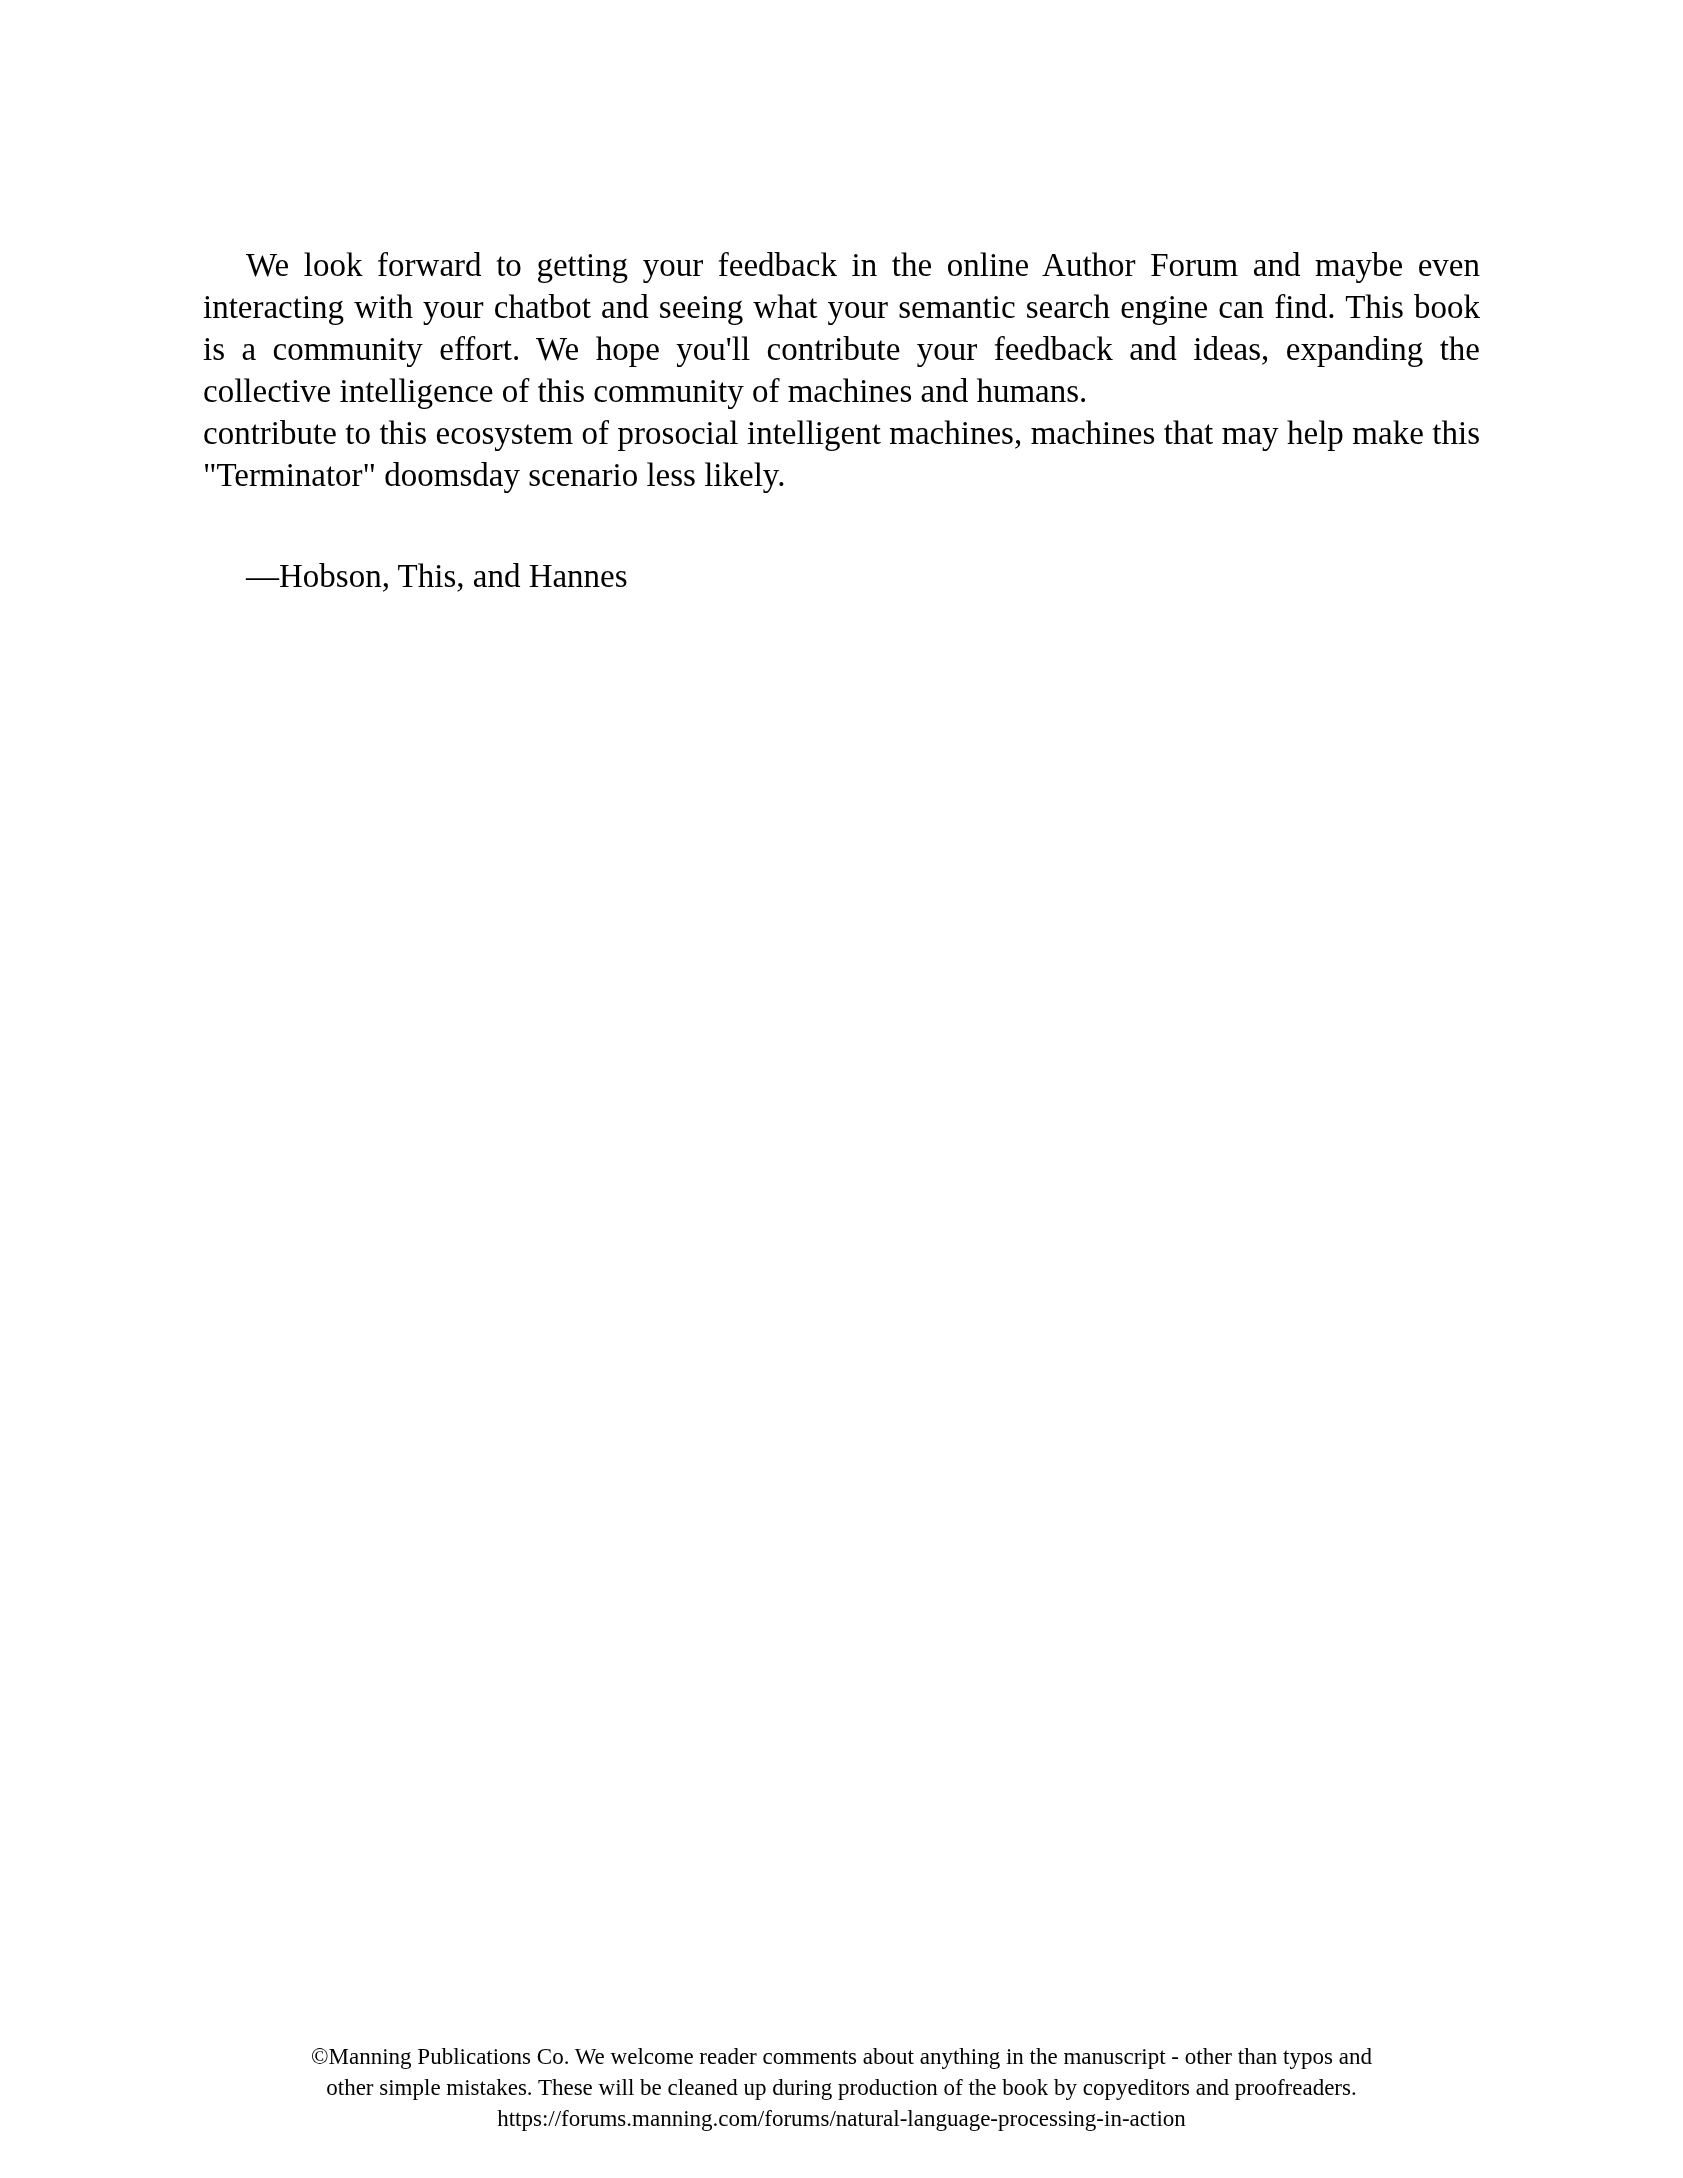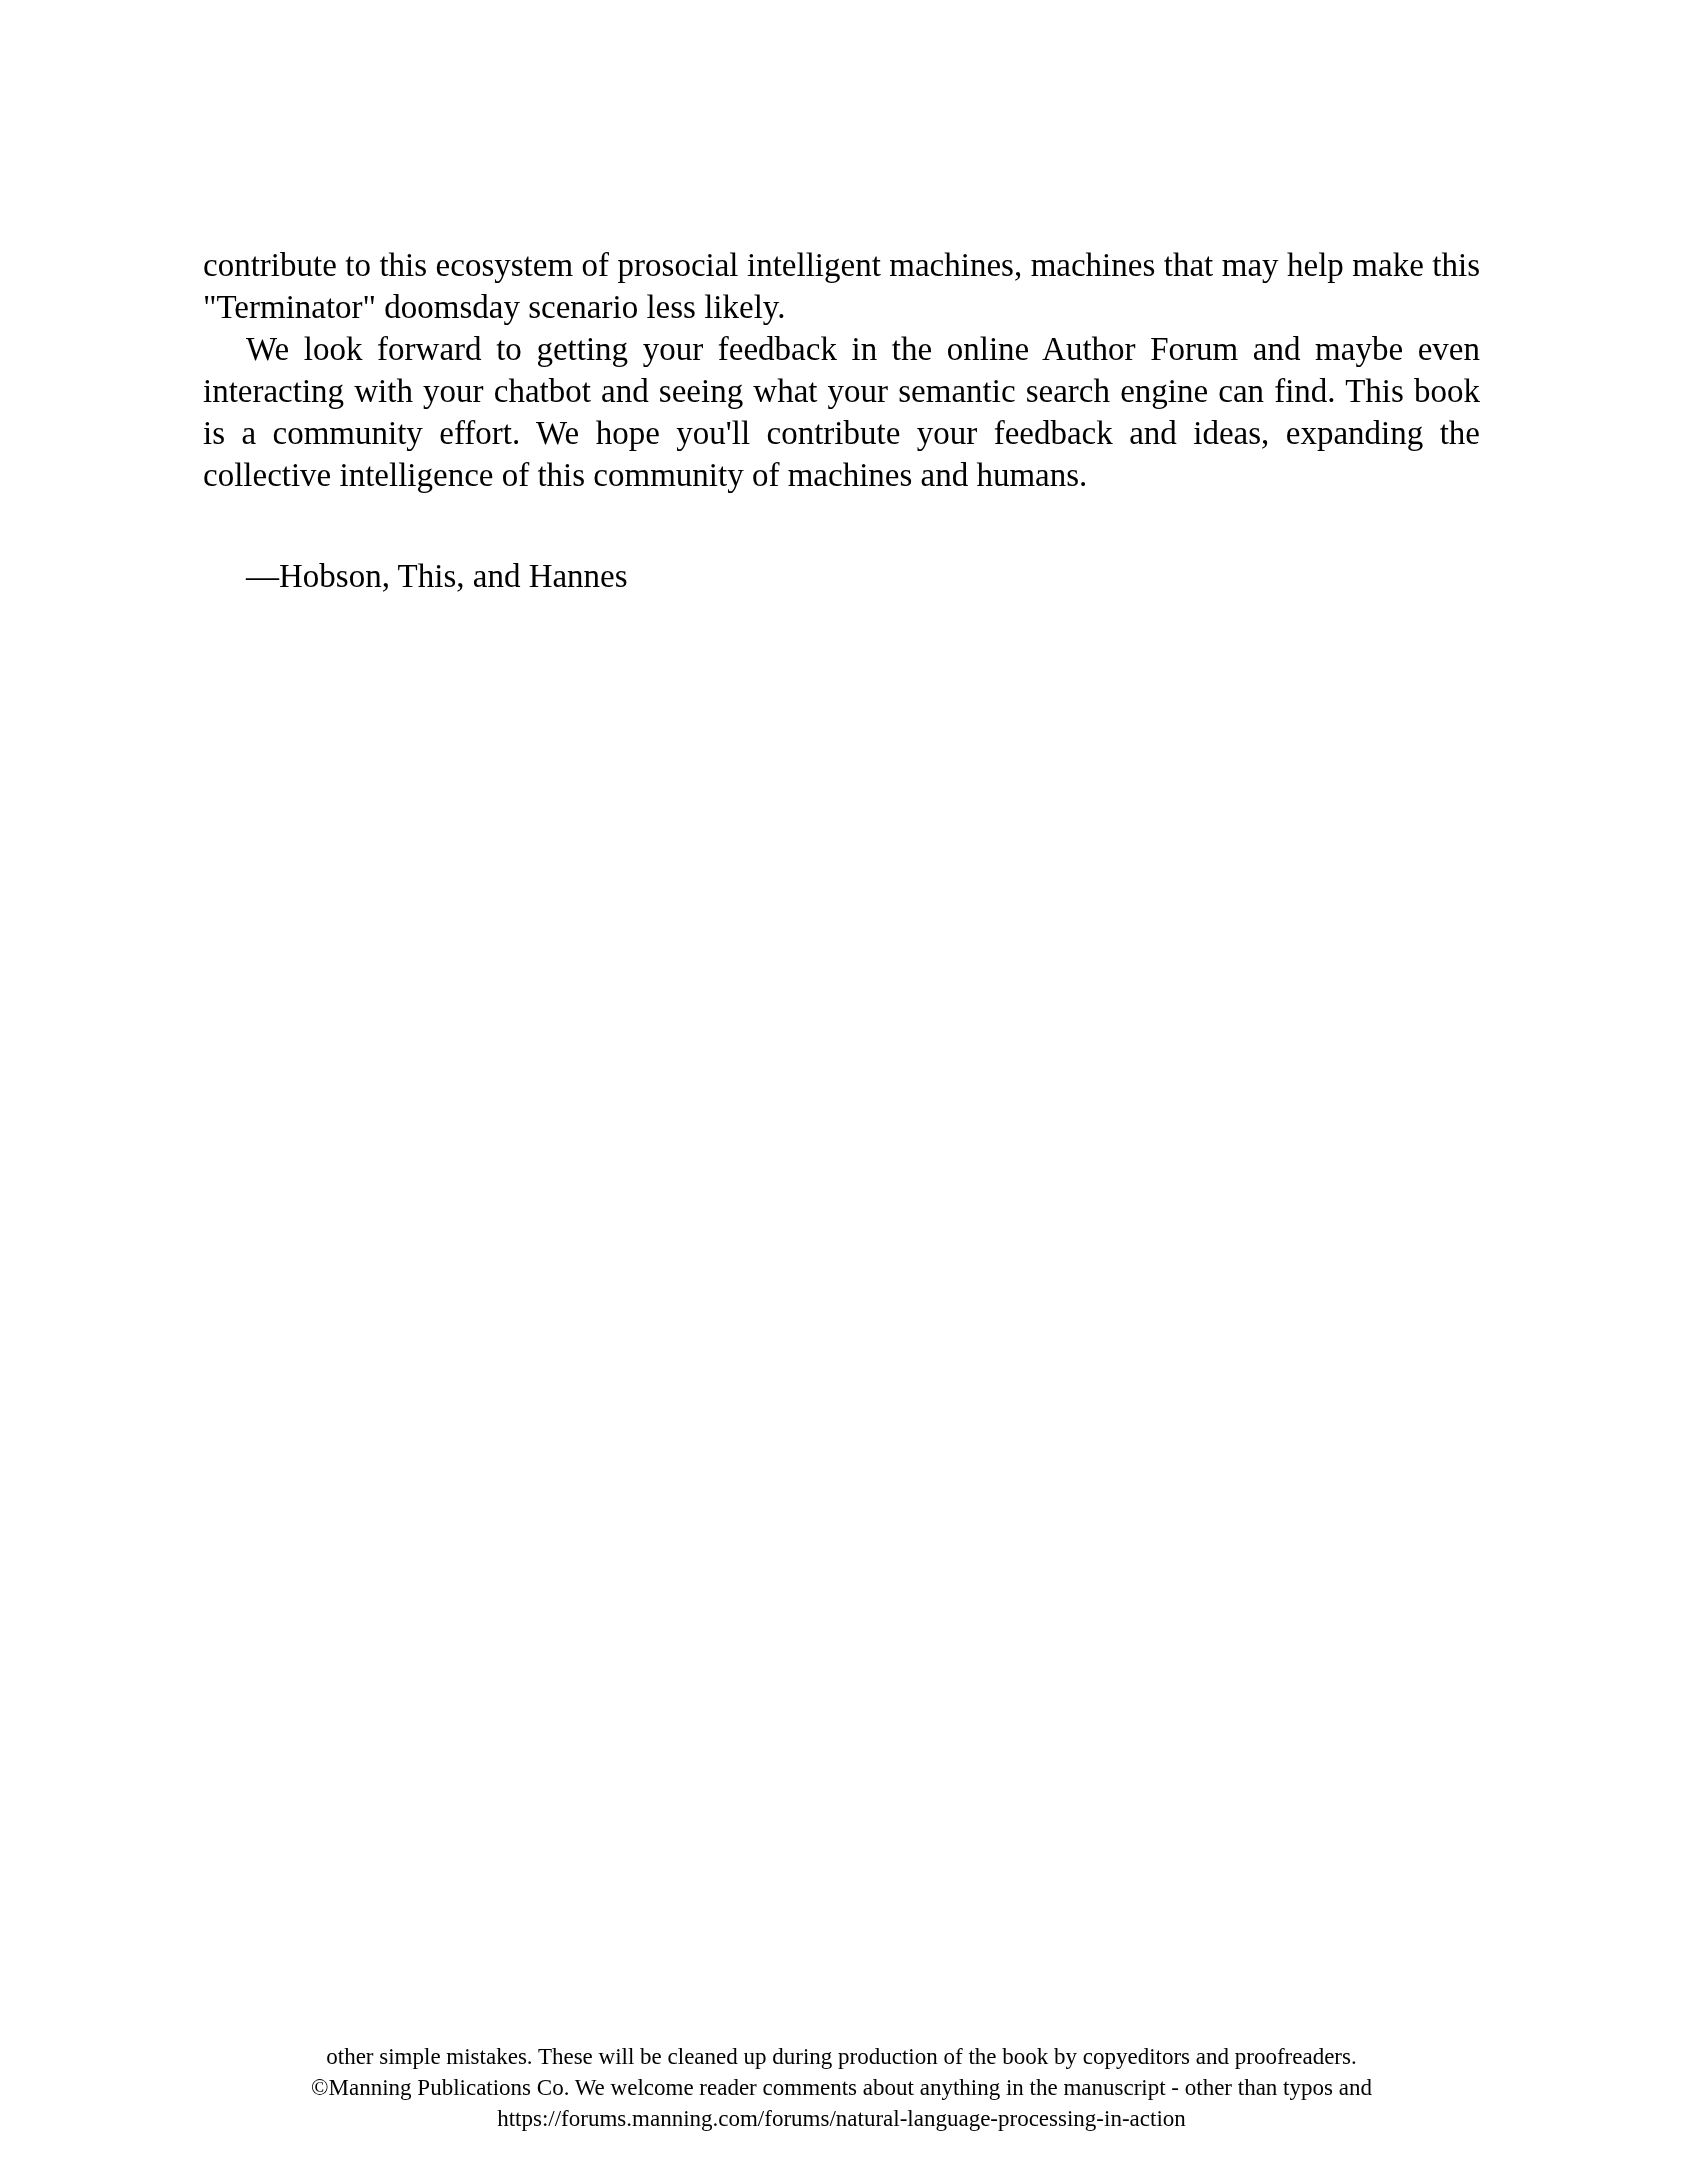--- a/index.html
+++ b/index.html
@@ -48,25 +48,25 @@
   .footer-line {
     white-space: nowrap;
   }
 </style>
 </head>
 <body>
 
 <div class="page">
 
   <div class="body-text">
+    <p class="para indented">We look forward to getting your feedback in the online Author Forum and maybe even interacting with your chatbot and seeing what your semantic search engine can find. This book is a community effort. We hope you'll contribute your feedback and ideas, expanding the collective intelligence of this community of machines and humans.</p>
     <p class="para">contribute to this ecosystem of prosocial intelligent machines, machines that may help make this "Terminator" doomsday scenario less likely.</p>
-    <p class="para indented">We look forward to getting your feedback in the online Author Forum and maybe even interacting with your chatbot and seeing what your semantic search engine can find. This book is a community effort. We hope you'll contribute your feedback and ideas, expanding the collective intelligence of this community of machines and humans.</p>
     <p class="signature">—Hobson, This, and Hannes</p>
   </div>
 
   <div class="footer">
+    <div class="footer-line">©Manning Publications Co. We welcome reader comments about anything in the manuscript - other than typos and</div>
     <div class="footer-line">other simple mistakes. These will be cleaned up during production of the book by copyeditors and proofreaders.</div>
-    <div class="footer-line">©Manning Publications Co. We welcome reader comments about anything in the manuscript - other than typos and</div>
     <div class="footer-line">https://forums.manning.com/forums/natural-language-processing-in-action</div>
   </div>
 
 </div>
 
 
 </body></html>

